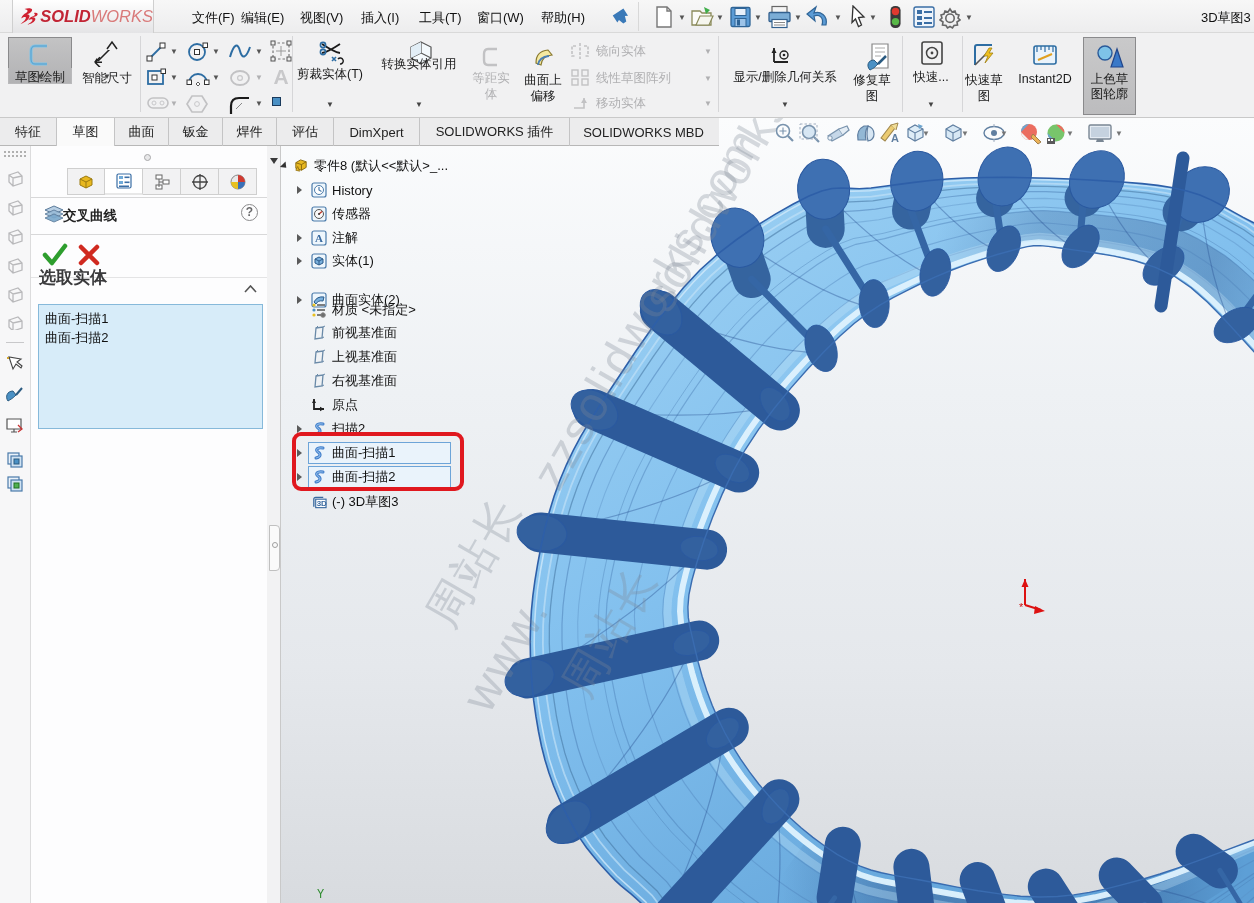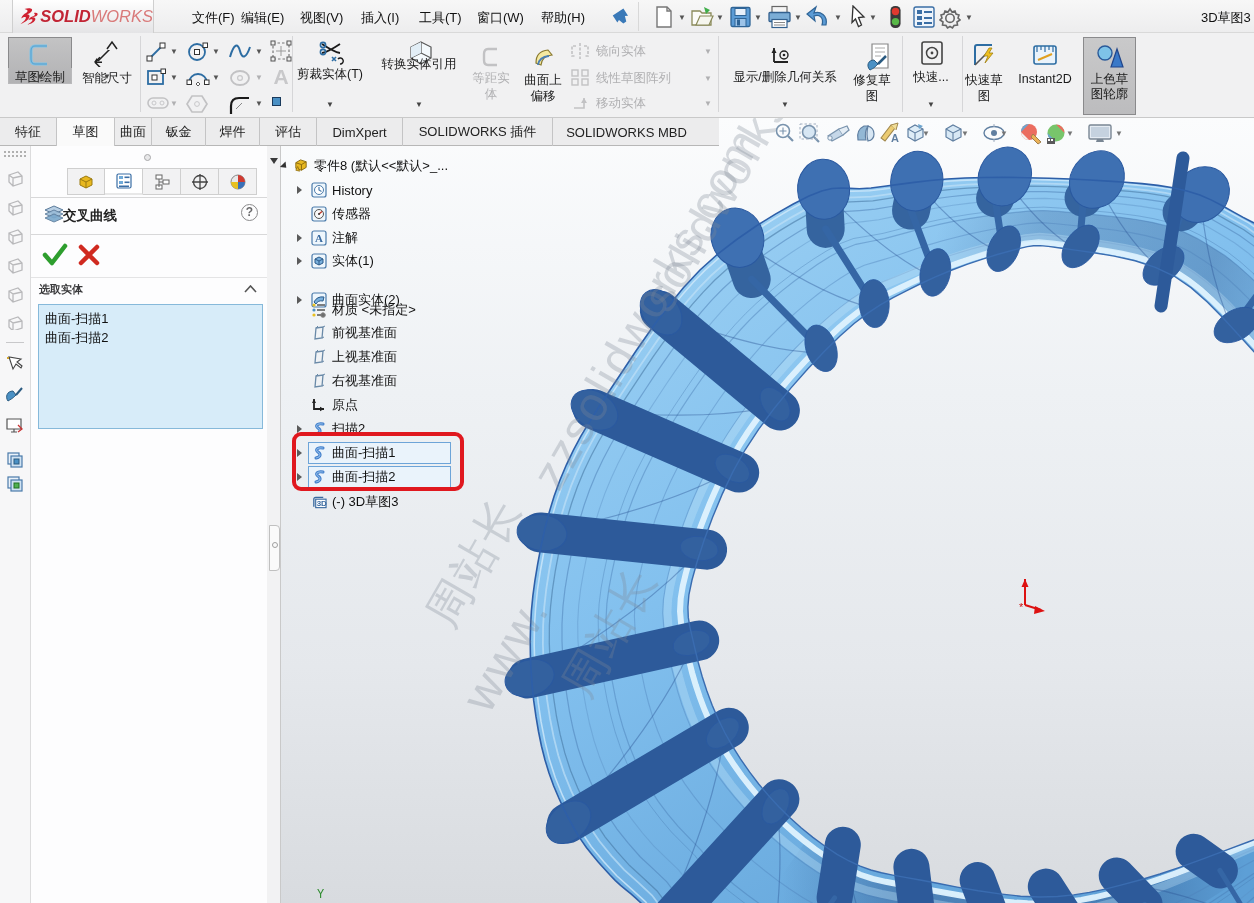--- a/index.html
+++ b/index.html
@@ -282,21 +282,21 @@
   <svg style="display:block;margin:5px auto 0" width="30" height="26" viewBox="0 0 30 26">
           <circle cx="10" cy="10" r="7" fill="#7ec3e8" stroke="#2a5a9a" stroke-width="1.4"></circle>
           <path d="M16 24 L22 6 L28 24 Z" fill="#3a79c8" stroke="#20458a" stroke-width="1.2"></path>
         </svg>
   <div class="rbtn-text" style="line-height:15px;margin-top:3px">上色草<br>图轮廓</div>
  </div>
 </div>
 <div id="tabrow" class="abs">
  <div class="tab" style="width:57px">特征</div>
  <div class="tab on" style="width:58px">草图</div>
- <div class="tab" style="width:37px">曲面</div>
+ <div class="tab" style="width:54px">曲面</div>
  <div class="tab" style="width:54px">钣金</div>
  <div class="tab" style="width:54px">焊件</div>
  <div class="tab" style="width:57px">评估</div>
  <div class="tab" style="width:86px">DimXpert</div>
  <div class="tab" style="width:150px">SOLIDWORKS 插件</div>
  <div class="tab" style="width:147px;border-right:none">SOLIDWORKS MBD</div>
 </div>
 
 <div id="viewport" class="abs">
       <svg width="973" height="785" viewBox="0 0 973 785" style="position:absolute;left:0;top:0">
@@ -523,21 +523,21 @@
         <path d="M2 14 L11 10 L20 14 L11 18 Z" fill="#7aa8cc" stroke="#5a7a9a" stroke-width="1" opacity="0.9"></path>
       </svg>
  <div class="abs" style="left:32px;top:61px;font-size:13.5px;font-weight:bold;color:#222">交叉曲线</div>
  <div class="abs" style="left:210px;top:58px;width:17px;height:17px;border:1.6px solid #8a8a8c;border-radius:50%;color:#6a6a6c;font-size:12px;font-weight:bold;text-align:center;line-height:14px">?</div>
  <div class="abs" style="left:0;top:88px;width:236px;height:1px;background:#d8d8d9"></div>
  <svg class="abs" style="left:10px;top:96px" width="84" height="26" viewBox="0 0 84 26">
   <path d="M4 13 L11 21 L24 4" fill="none" stroke="#2e9e2e" stroke-width="4.5" stroke-linecap="round" stroke-linejoin="round"></path>
   <path d="M40 5 L56 21 M56 5 L40 21" fill="none" stroke="#d02a20" stroke-width="4.5" stroke-linecap="round"></path>
  </svg>
  <div class="abs" style="left:0;top:131px;width:236px;height:1px;background:#e4e4e5"></div>
- <div class="abs" style="left:8px;top:136px;font-size:11px;font-weight:bold;color:#3a3a3c">选取实体</div>
+ <div class="abs" style="left:8px;top:120px;font-size:17px;font-weight:bold;color:#3a3a3c">选取实体</div>
  <svg class="abs" style="left:213px;top:139px" width="13" height="8" viewBox="0 0 13 8">
         <path d="M1 7 L6.5 1 L12 7" fill="none" stroke="#555" stroke-width="1.6"></path>
       </svg>
  <div class="selbox">曲面-扫描1<br>曲面-扫描2</div>
 </div>
 <div id="splitter" class="abs">
  <div class="abs" style="left:3px;top:12px;width:0;height:0;border-top:6px solid #3a3a3a;border-left:4px solid transparent;border-right:4px solid transparent"></div>
  <div class="abs" style="left:2px;top:379px;width:11px;height:46px;background:#fafafa;border:1px solid #c0c0c0;border-radius:0 4px 4px 0"></div>
  <div class="abs" style="left:5px;top:396px;width:6px;height:6px;border:1px solid #a0a0a0;border-radius:50%"></div>
 </div>

